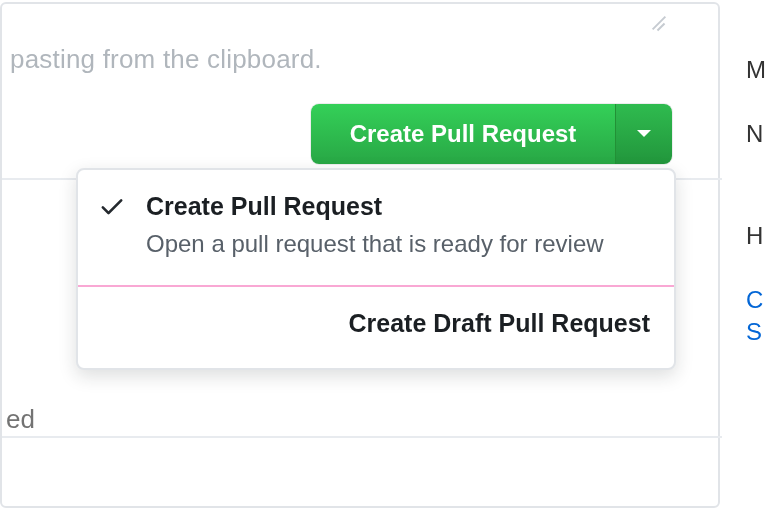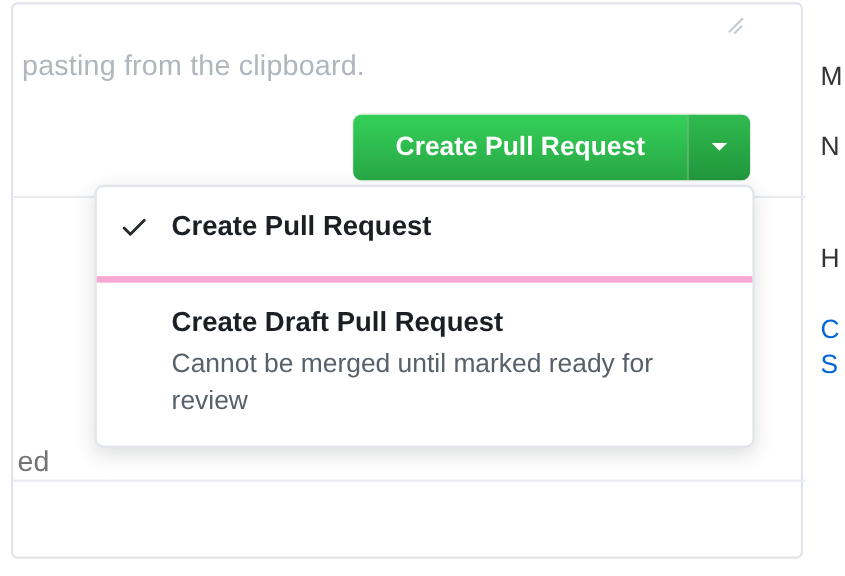--- a/index.html
+++ b/index.html
@@ -11,21 +11,20 @@
     color: #24292e;
   }
   .outer {
     position: absolute;
     left: 0; top: 2px;
     width: 720px;
     height: 506px;
     border: 2px solid #e1e4e8;
     border-radius: 6px;
     background: #fff;
-    margin-left: 10px;
   }
   .hint {
     position: absolute;
     left: 8px;
     top: 40px;
     font-size: 26px;
     color: #b0b6bc;
     letter-spacing: 0.2px;
   }
   .line1 { position:absolute; left:0; top:174px; width:720px; height:2px; background:#e8ebef; }
@@ -78,21 +77,21 @@
     background:#fff;
     border:2px solid #e1e4e8;
     border-radius:8px;
     box-shadow:0 6px 18px rgba(27,31,35,0.15);
   }
   .dd-item {
     padding: 22px 24px 24px 68px;
     position:relative;
     cursor:pointer;
   }
-  .dd-item + .dd-item { border-top:6px solid #f9a8d4; }
+  .dd-item + .dd-item { border-top:2px solid #f9a8d4;text-align:right; }
   .dd-title {
     font-size:25px;
     font-weight:700;
     color:#1b1f23;
     margin-bottom:6px;
   }
   .dd-desc {
     font-size:24px;
     color:#586069;
     line-height:1.4;
@@ -156,24 +155,24 @@
   </div>
 
   <div class="dropdown">
     <div class="dd-item">
       <span class="check">
         <svg viewBox="0 0 16 16">
             <path d="M13.78 4.22a.75.75 0 010 1.06l-7.25 7.25a.75.75 0 01-1.06 0L2.22 9.28a.75.75 0 011.06-1.06L6 10.94l6.72-6.72a.75.75 0 011.06 0z"></path>
           </svg>
       </span>
       <div class="dd-title">Create Pull Request</div>
+      <div class="dd-desc">Open a pull request that is ready for review</div>
     </div>
     <div class="dd-item">
       <div class="dd-title">Create Draft Pull Request</div>
-      <div class="dd-desc">Cannot be merged until marked ready for review</div>
     </div>
   </div>
 
   <div class="line2"></div>
   <div class="ed">ed</div>
 </div>
 
 <div class="side">
   <span class="sM">M</span>
   <span class="sN">N</span>

